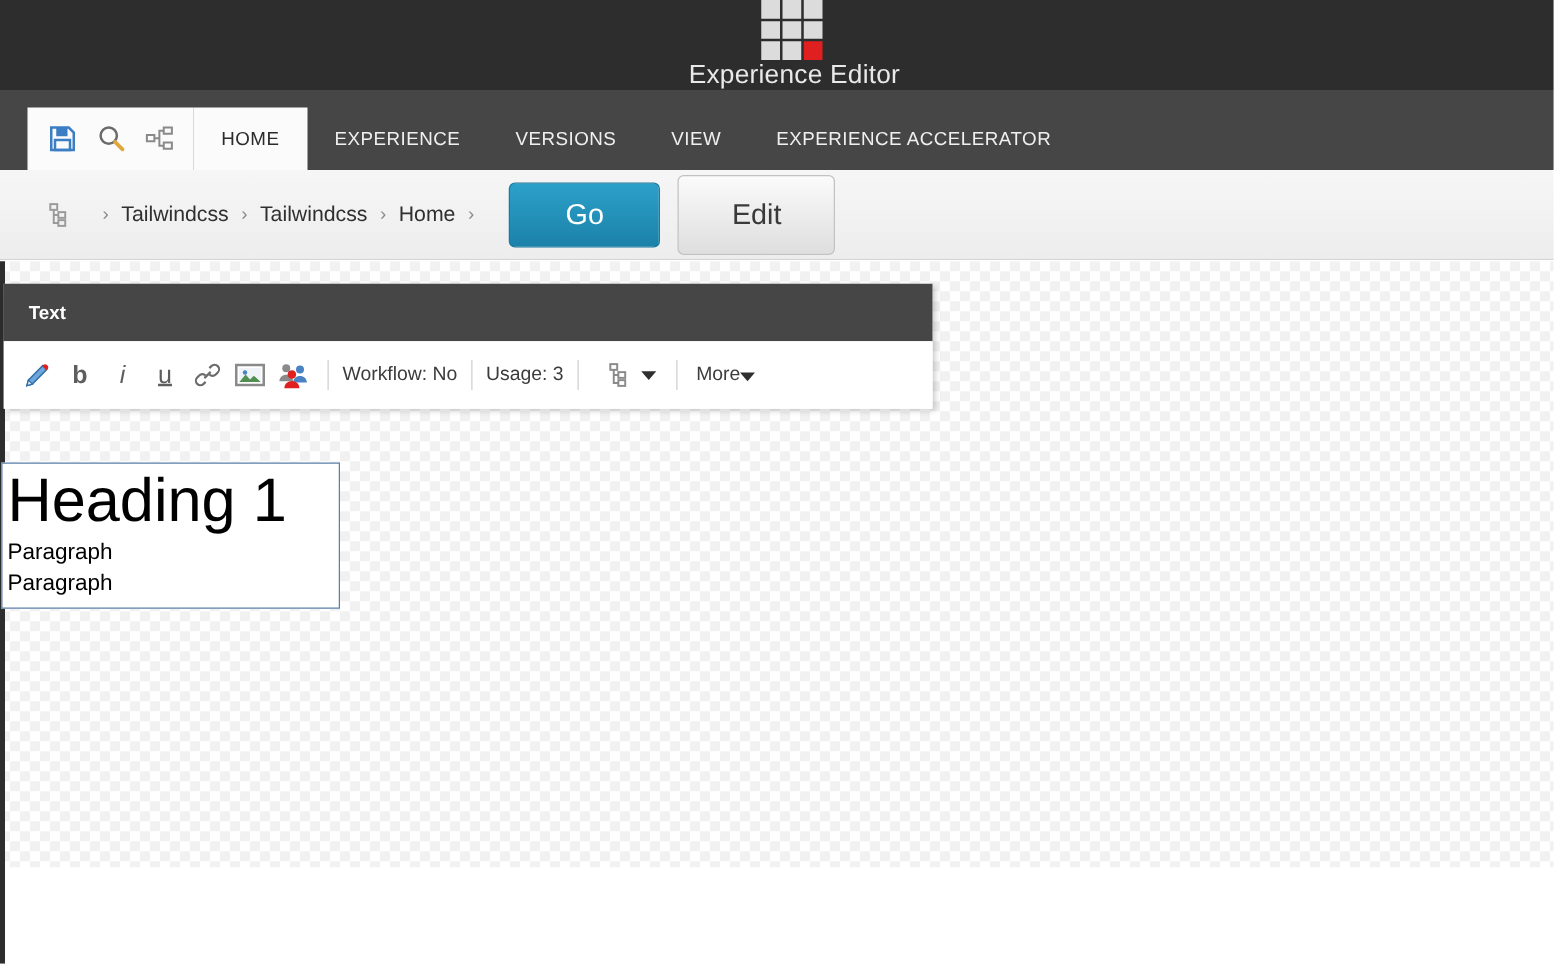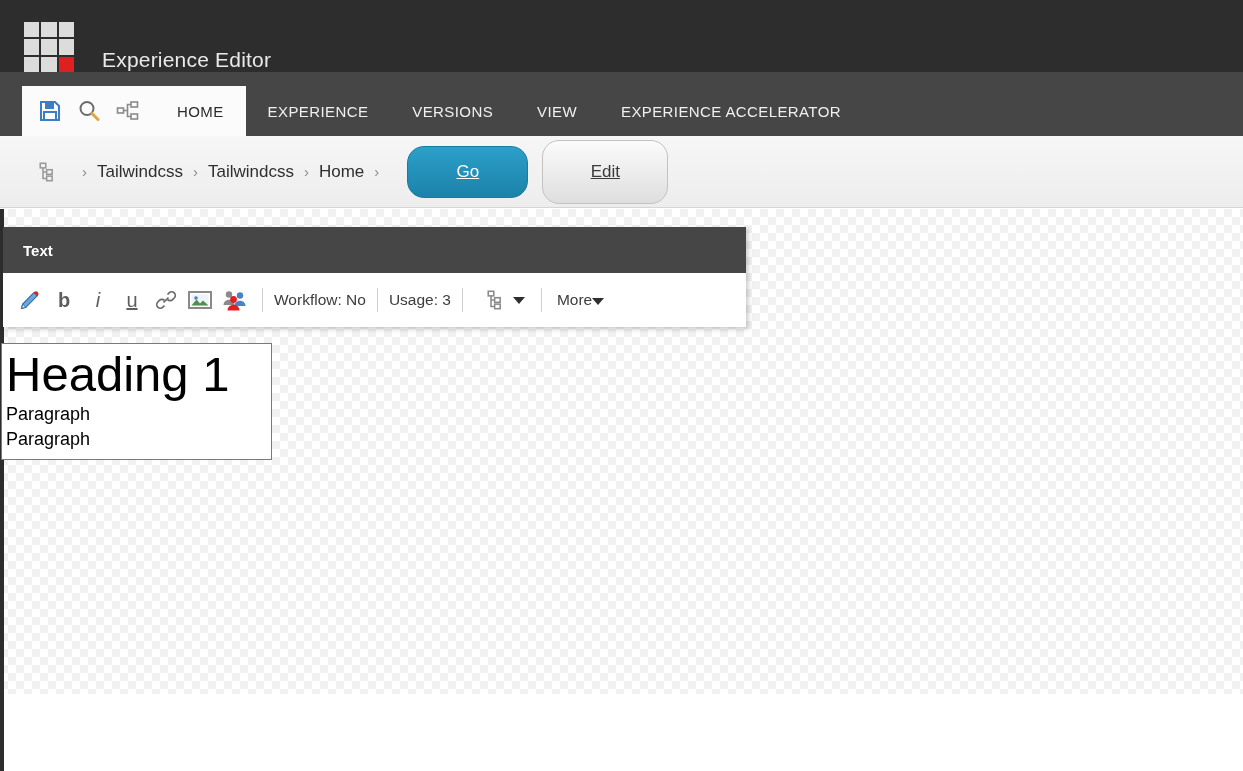--- a/index.html
+++ b/index.html
@@ -14,21 +14,21 @@
     position: relative;
     width: 1243px; height: 771px;
     background: #ffffff;
   }
 
   
   .brandbar {
     position: absolute; left: 0; top: 0;
     width: 1243px; height: 72px;
     background: #2d2d2d;
-    display: flex; align-items: flex-end;
+    display: flex; align-items: center; flex-direction: column;
   }
   .logo {
     margin-left: 24px;
     width: 50px; height: 50px;
     display: grid;
     grid-template-columns: repeat(3, 1fr);
     grid-template-rows: repeat(3, 1fr);
     gap: 2px;
   }
   .logo i { display: block; background: #dcdcdc; }
@@ -80,26 +80,25 @@
     border-bottom: 1px solid #d5d5d5;
     display: flex; align-items: center;
     padding-left: 30px;
   }
   .crumb-tree { width: 26px; height: 26px; display: flex; align-items: center; justify-content: center; margin-right: 16px; }
   .crumb-sep { color: #8b8b8b; font-size: 15px; margin: 0 10px; user-select: none; }
   .crumb-link {
     color: #2f2f2f; font-size: 17px; cursor: pointer; white-space: nowrap;
   }
   .btn {
-    border-radius: 17px;
-    font-size: 17px;
+    border-radius: 5px;
+    font-size: 23px;
     display: flex; align-items: center; justify-content: center;
     cursor: pointer;
     white-space: nowrap;
-    text-decoration: underline;
   }
   .btn-go {
     margin-left: 18px;
     width: 121px; height: 52px;
     background: linear-gradient(to bottom, #2ca0c9 0%, #1b82aa 100%);
     border: 1px solid #1a7ba1;
     color: #ffffff;
   }
   .btn-edit {
     margin-left: 14px;
@@ -183,21 +182,21 @@
   }
   .caret {
     width: 0; height: 0;
     border-left: 6px solid transparent;
     border-right: 6px solid transparent;
     border-top: 7px solid #2f2f2f;
   }
 
   
   .contentbox {
-    position: absolute; left: 1px; top: 343px;
+    position: absolute; left: 1px; top: 370px;
     width: 271px;
     background: #ffffff;
     border: 1px solid #5b7fa8;
     padding: 2px 4px 8px 4px;
   }
   .h1 { font-size: 49px; font-weight: 400; color: #000000; line-height: 1.15; }
   .p  { font-size: 18px; font-weight: 400; color: #000000; line-height: 1.35; }
   .h2 { font-size: 38px; font-weight: 400; color: #000000; line-height: 1.18; }
 </style>
 </head>

